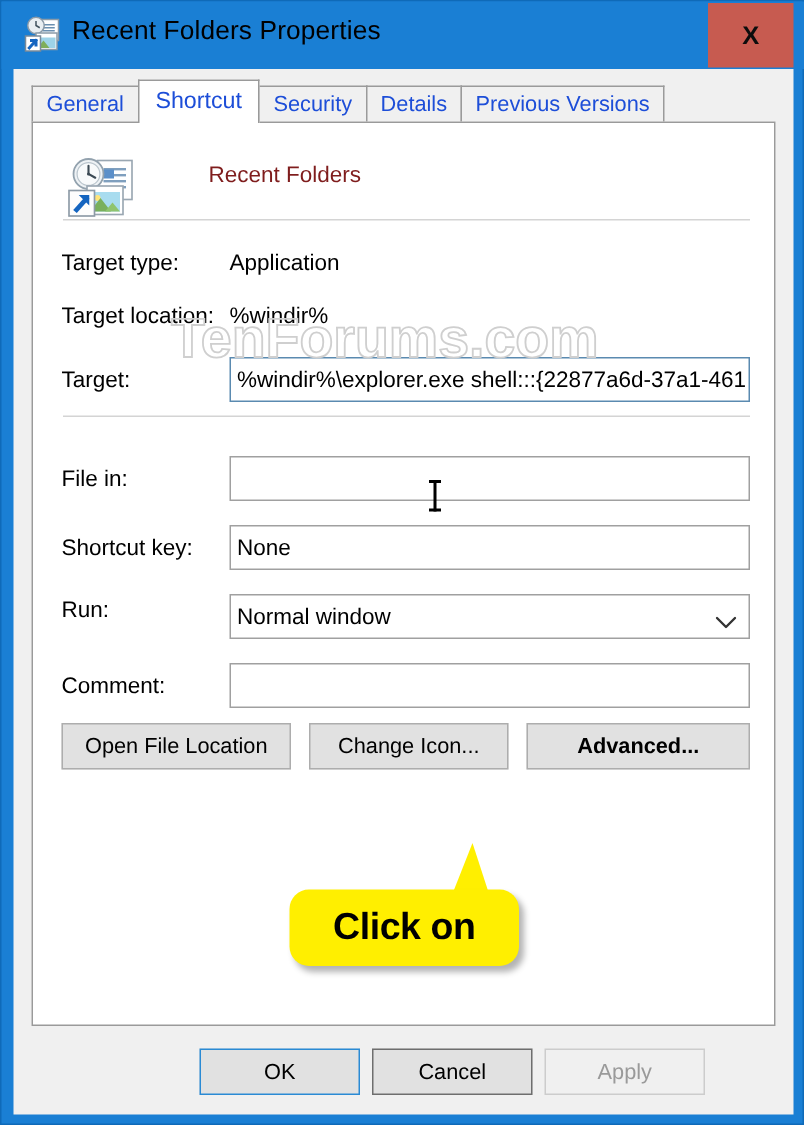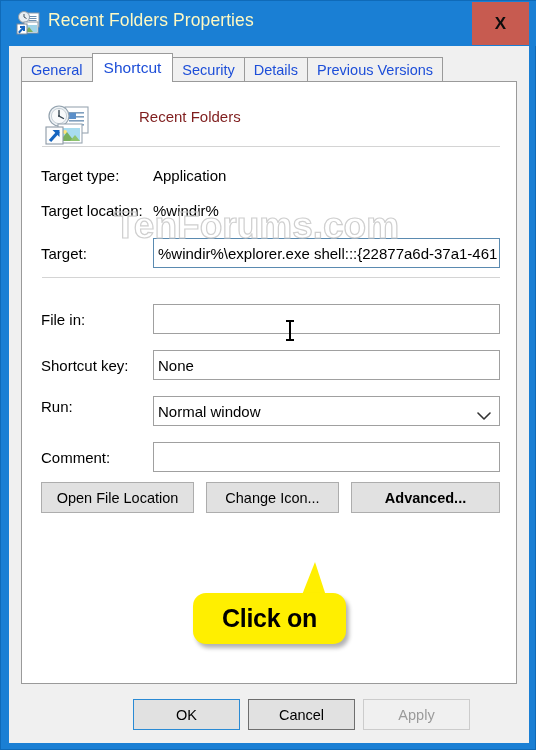--- a/index.html
+++ b/index.html
@@ -34,21 +34,21 @@
   }
   .title-icon {
     position: absolute;
     left: 14px; top: 9px;
     width: 26px; height: 26px;
   }
   .title-text {
     position: absolute;
     left: 47px; top: 9px;
     font-size: 17.5px;
-    color: #fef9c3;
+    color: #000000;
     letter-spacing: 0.1px;
     white-space: nowrap;
   }
   .close-btn {
     position: absolute;
     right: 8px; top: 1px;
     width: 57px; height: 43px;
     background: #c75b50;
     border: none;
     display: flex;

